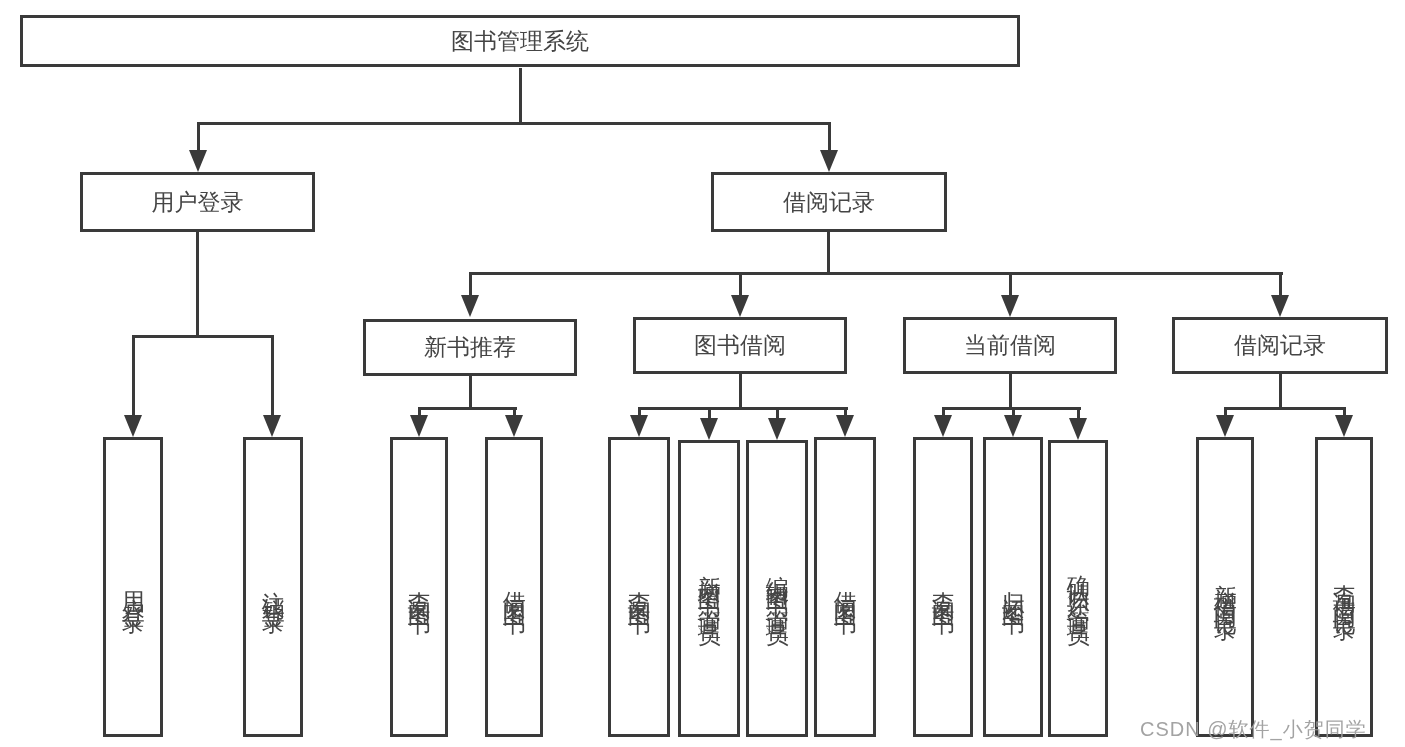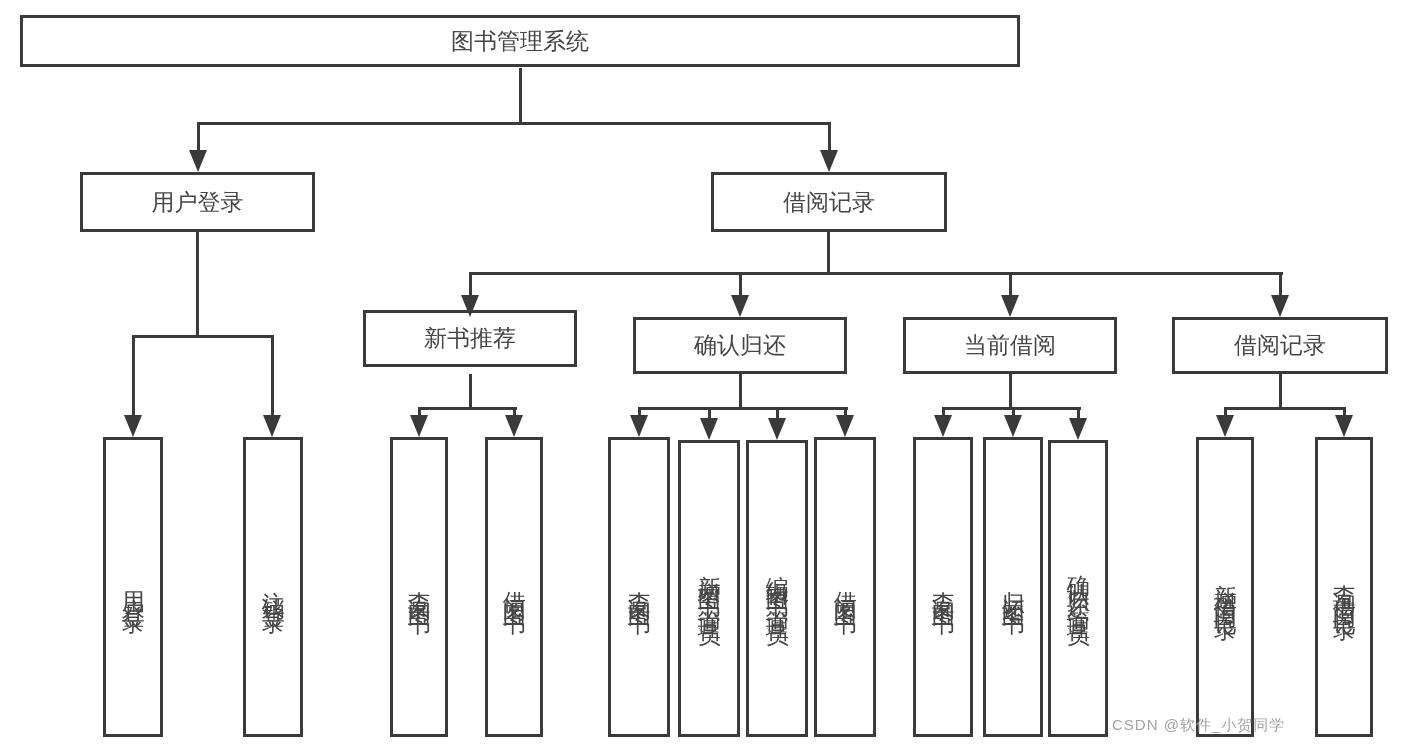--- a/index.html
+++ b/index.html
@@ -33,42 +33,42 @@
   .hl{height:3px;}
   .ar{
     position:absolute;
     width:0;height:0;
     border-left:9px solid transparent;
     border-right:9px solid transparent;
     border-top:22px solid #3a3a3a;
   }
   .watermark{
     position:absolute;
-    left:1112px;top:716px;
+    left:1140px;top:716px;
     width:250px;
     color:rgba(158,158,158,0.95);
-    font-size:15px;
+    font-size:20px;
     letter-spacing:1px;
     white-space:nowrap;
   }
 </style>
 </head>
 <body>
 
 <div id="canvas">
 
   <div class="box" style="left:20px;top:15px;width:1000px;height:52px;">图书管理系统</div>
 
   <div class="box" style="left:80px;top:172px;width:235px;height:60px;">用户登录</div>
 
   <div class="box" style="left:711px;top:172px;width:236px;height:60px;">借阅记录</div>
 
-  <div class="box" style="left:363px;top:310px;width:214px;height:57px;">新书推荐</div>
+  <div class="box" style="left:363px;top:319px;width:214px;height:57px;">新书推荐</div>
 
-  <div class="box" style="left:633px;top:317px;width:214px;height:57px;">确认归还</div>
+  <div class="box" style="left:633px;top:317px;width:214px;height:57px;">图书借阅</div>
 
   <div class="box" style="left:903px;top:317px;width:214px;height:57px;">当前借阅</div>
 
   <div class="box" style="left:1172px;top:317px;width:216px;height:57px;">借阅记录</div>
 
   <div class="box vbox" style="left:103px;top:437px;width:60px;height:300px;">
     <span>用户登录</span>
     </div>
 
   <div class="box vbox" style="left:243px;top:437px;width:60px;height:300px;">

